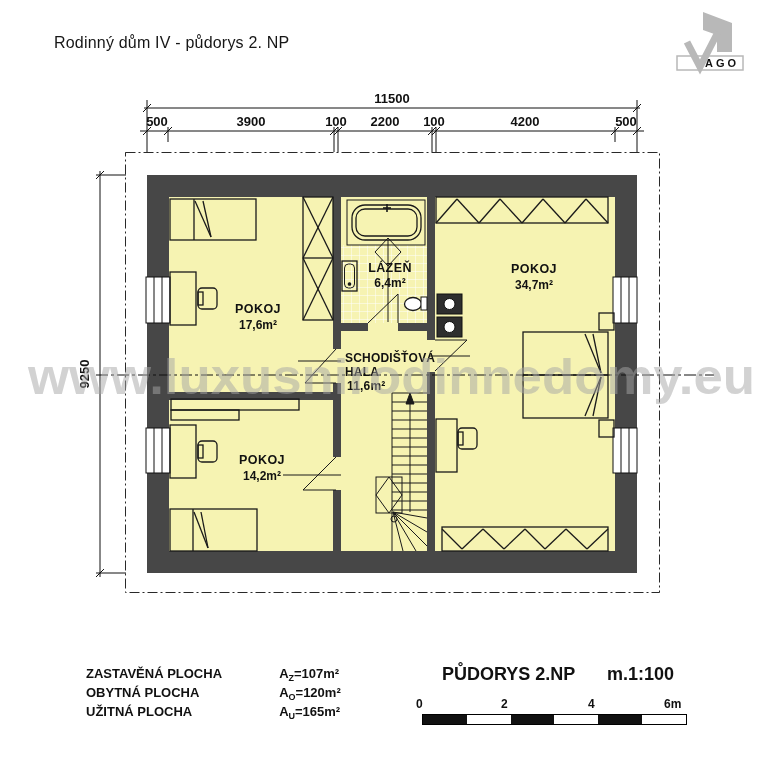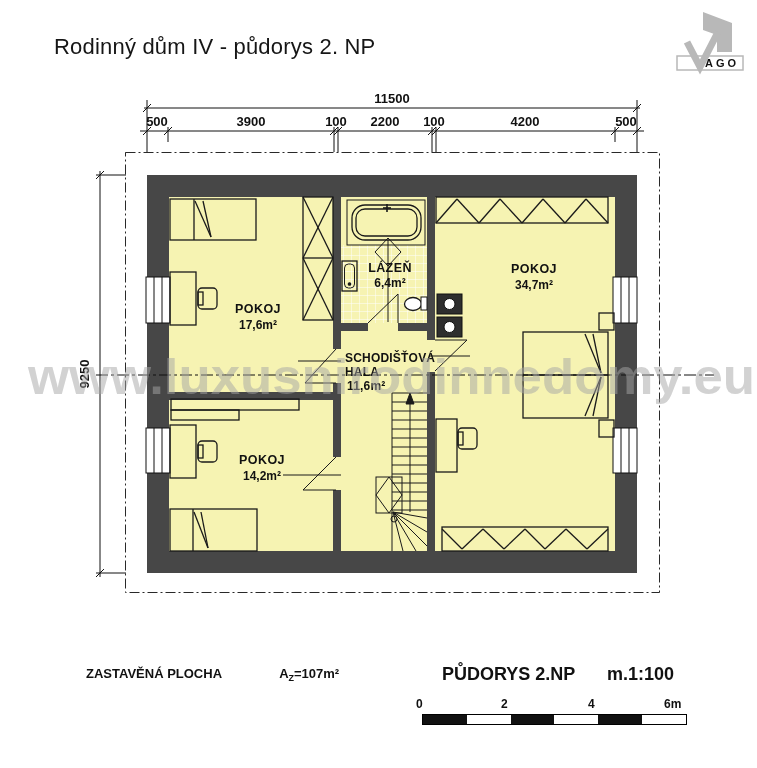--- a/index.html
+++ b/index.html
@@ -2,21 +2,21 @@
 <html><head>
 <meta charset="utf-8">
 <style>
   html,body{margin:0;padding:0;}
   body{
     width:757px;height:768px;position:relative;background:#ffffff;
     font-family:"Liberation Sans", sans-serif;color:#111;overflow:hidden;
   }
   .abs{position:absolute;}
   #plan-svg{position:absolute;left:0;top:0;}
-  .page-title{left:54px;top:34px;font-size:22px;color:#161616;letter-spacing:.2px;white-space:nowrap;}
+  .page-title{left:54px;top:34px;font-size:16px;color:#161616;letter-spacing:.2px;white-space:nowrap;}
   svg text{font-family:"Liberation Sans", sans-serif;fill:#111;}
   .dimtxt{font-size:13px;font-weight:bold;text-anchor:middle;}
   .roomtxt{font-size:12.5px;font-weight:bold;text-anchor:middle;letter-spacing:.4px;}
   .areatxt{font-size:12px;font-weight:bold;text-anchor:middle;}
   .halltxt{font-size:12px;font-weight:bold;text-anchor:start;letter-spacing:.2px;}
   .wmtxt{font-size:50px;font-weight:bold;fill:#a6a6a6;opacity:.5;}
   .legend-row{height:19px;line-height:19px;font-size:13px;font-weight:bold;white-space:nowrap;}
   .legend-label{display:inline-block;width:190px;}
   .legend-sub{font-size:9px;font-weight:bold;vertical-align:-3px;}
   .footer-title{font-size:18px;font-weight:bold;white-space:nowrap;}
@@ -258,20 +258,28 @@
   <rect x="14" y="52" width="66" height="14" fill="#ffffff" stroke="#b8b8b8" stroke-width="1.5"></rect>
   <polyline points="24,38 37,63 55,28" fill="none" stroke="#b8b8b8" stroke-width="7"></polyline>
   <text x="42" y="63" font-size="11" font-weight="bold" fill="#9a9a9a" letter-spacing="3">AGO</text>
 </svg>
 
 <div class="abs" style="left:86px;top:664px;">
   <div class="legend-row">
     <span class="legend-label">ZASTAVĚNÁ PLOCHA</span>
     <span>A</span><span class="legend-sub">Z</span><span>=107m²</span>
   </div>
+  <div class="legend-row">
+    <span class="legend-label">OBYTNÁ  PLOCHA</span>
+    <span>A</span><span class="legend-sub">O</span><span>=120m²</span>
+  </div>
+  <div class="legend-row">
+    <span class="legend-label">UŽITNÁ  PLOCHA</span>
+    <span>A</span><span class="legend-sub">U</span><span>=165m²</span>
+  </div>
 </div>
 
 <div class="abs footer-title" style="left:442px;top:664px;">PŮDORYS 2.NP</div>
 <div class="abs footer-title" style="left:607px;top:664px;">m.1:100</div>
 
 <span class="abs scale-tick" style="left:416px;top:697px;">0</span>
 <span class="abs scale-tick" style="left:501px;top:697px;">2</span>
 <span class="abs scale-tick" style="left:588px;top:697px;">4</span>
 <span class="abs scale-tick" style="left:664px;top:697px;text-align:right;">6m</span>
 

